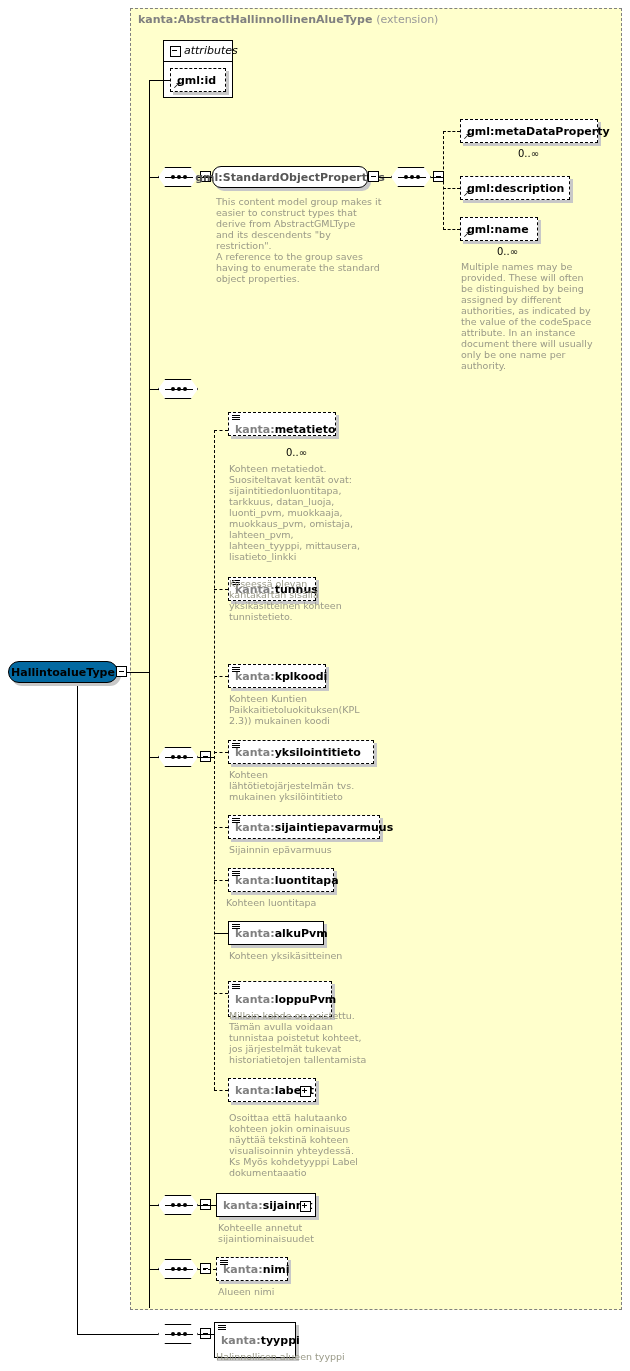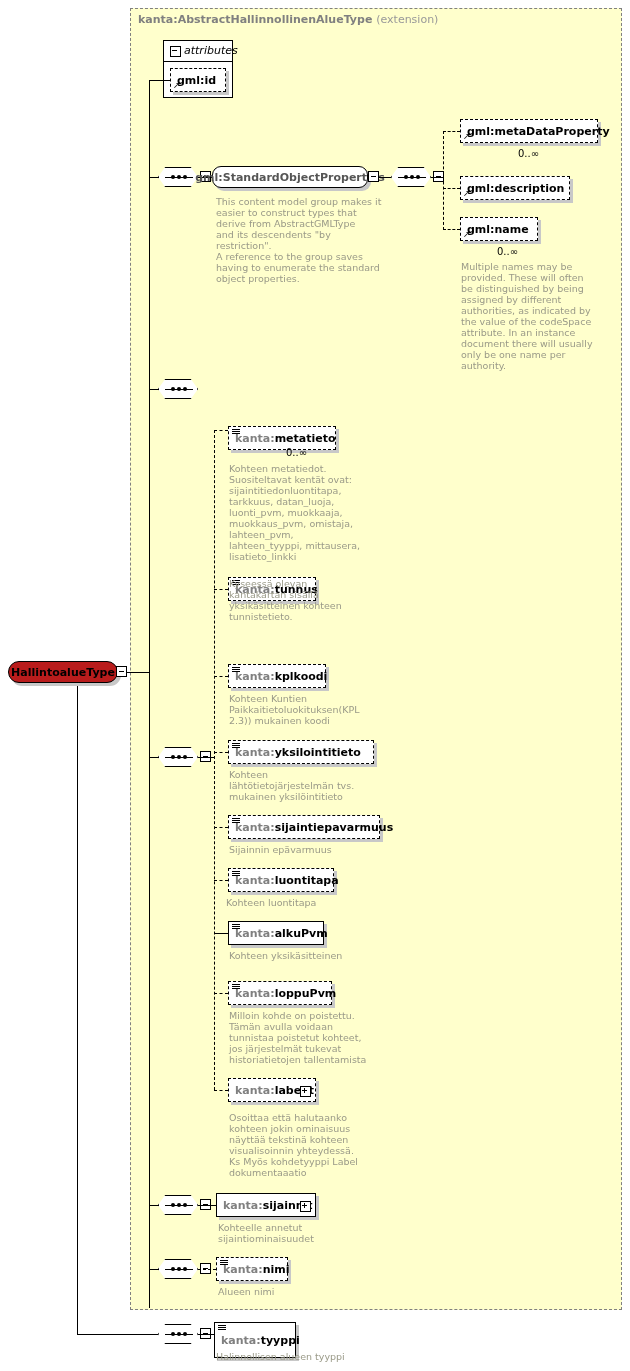--- a/index.html
+++ b/index.html
@@ -111,21 +111,21 @@
   .seqicon .d1{left:12px;} .seqicon .d2{left:18px;} .seqicon .d3{left:24px;}
   .seqwrap{position:absolute;}
   .seq-exp{
     position:absolute;width:11px;height:11px;border:1px solid #000;background:#fff;
     box-sizing:border-box;
   }
   .seq-exp::before{content:"";position:absolute;left:2px;top:4px;width:5px;height:1px;background:#000;}
 
   
   #root-box{
-    left:8px;top:661px;width:110px;height:22px;background:#b91c1c;
+    left:8px;top:661px;width:110px;height:22px;background:#0369a1;
     border:1px solid #000;border-radius:11px/11px;box-sizing:border-box;
     box-shadow:3px 3px 0 0 #c8c8c8;
     display:flex;align-items:center;justify-content:center;
   }
   #root-label{font-size:11px;font-weight:bold;color:#000;white-space:nowrap;}
   #root-exp{
     left:116px;top:666px;width:11px;height:11px;border:1px solid #000;background:#fff;
     box-sizing:border-box;position:absolute;
   }
   #root-exp::before{content:"";position:absolute;left:2px;top:4px;width:5px;height:1px;background:#000;}
@@ -250,21 +250,21 @@
       <span class="d d3"></span>
   </div>
   <div class="seq-exp" style="left:42px;top:4px;"></div>
 </div>
 <div class="ln lnh" style="left:149px;top:757px;width:10px;"></div>
 <div class="ln lnh" style="left:198px;top:757px;width:16px;"></div>
 
 <div class="dln dlnv" style="left:214px;top:430px;height:660px;"></div>
 
 <div class="dln dlnh" style="left:214px;top:430px;width:14px;"></div>
-<div class="node optional" style="left:228px;top:426px;width:108px;height:24px;">
+<div class="node optional" style="left:228px;top:412px;width:108px;height:24px;align-items:flex-end;">
   <span class="seqmark">
       <i></i>
       <i></i>
       <i></i>
     </span>
   <span class="lbl"><span class="ns">kanta:</span><span class="nm">metatieto</span></span>
 </div>
 <div class="card" style="left:286px;top:447px;">0..∞</div>
 <div class="doc" style="left:229px;top:463px;width:140px;">Kohteen metatiedot.
 Suositeltavat kentät ovat:
@@ -343,21 +343,21 @@
   <span class="seqmark">
       <i></i>
       <i></i>
       <i></i>
     </span>
   <span class="lbl"><span class="ns">kanta:</span><span class="nm">alkuPvm</span></span>
 </div>
 <div class="doc" style="left:229px;top:950px;width:146px;">Kohteen yksikäsitteinen</div>
 
 <div class="dln dlnh" style="left:214px;top:993px;width:14px;"></div>
-<div class="node optional" style="left:228px;top:981px;width:104px;height:24px;text-align:right;">
+<div class="node optional" style="left:228px;top:981px;width:104px;height:36px;text-align:right;">
   <span class="seqmark">
       <i></i>
       <i></i>
       <i></i>
     </span>
   <span class="lbl"><span class="ns">kanta:</span><span class="nm">loppuPvm</span></span>
 </div>
 <div class="doc" style="left:229px;top:1010px;width:146px;">Milloin kohde on poistettu.
 Tämän avulla voidaan
 tunnistaa poistetut kohteet,

